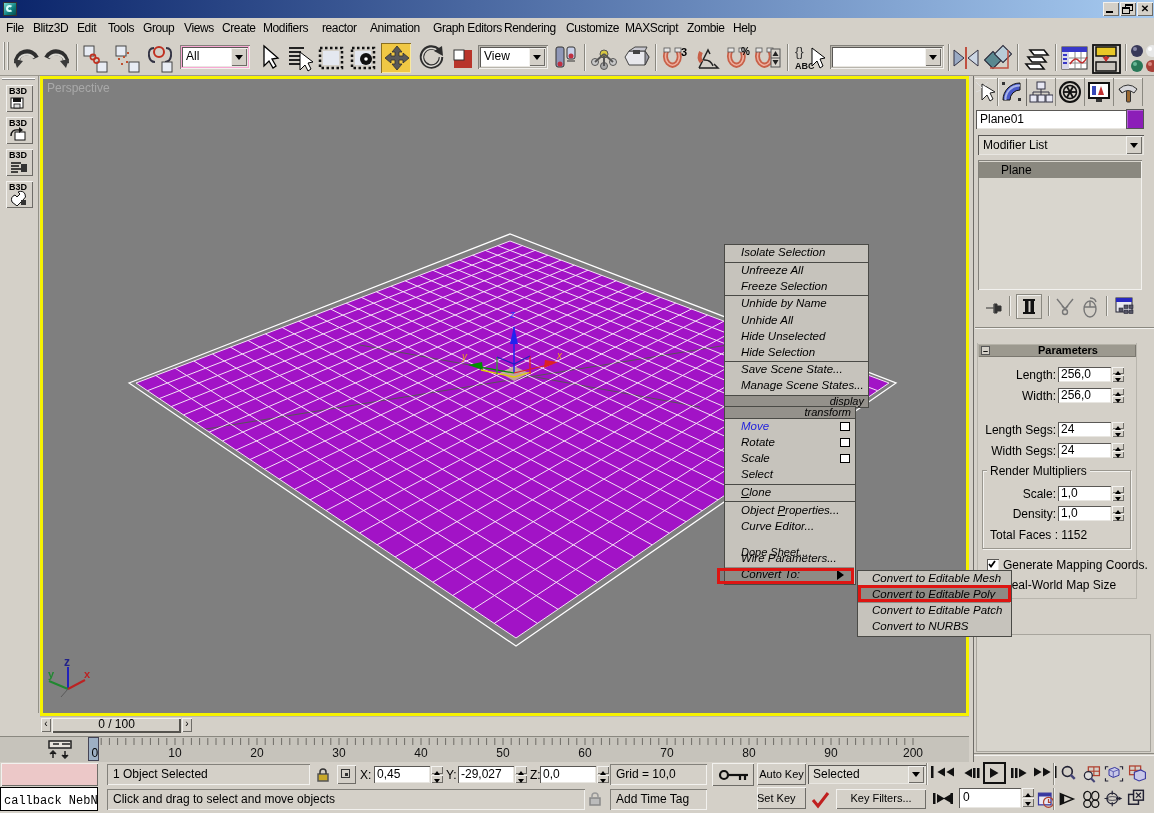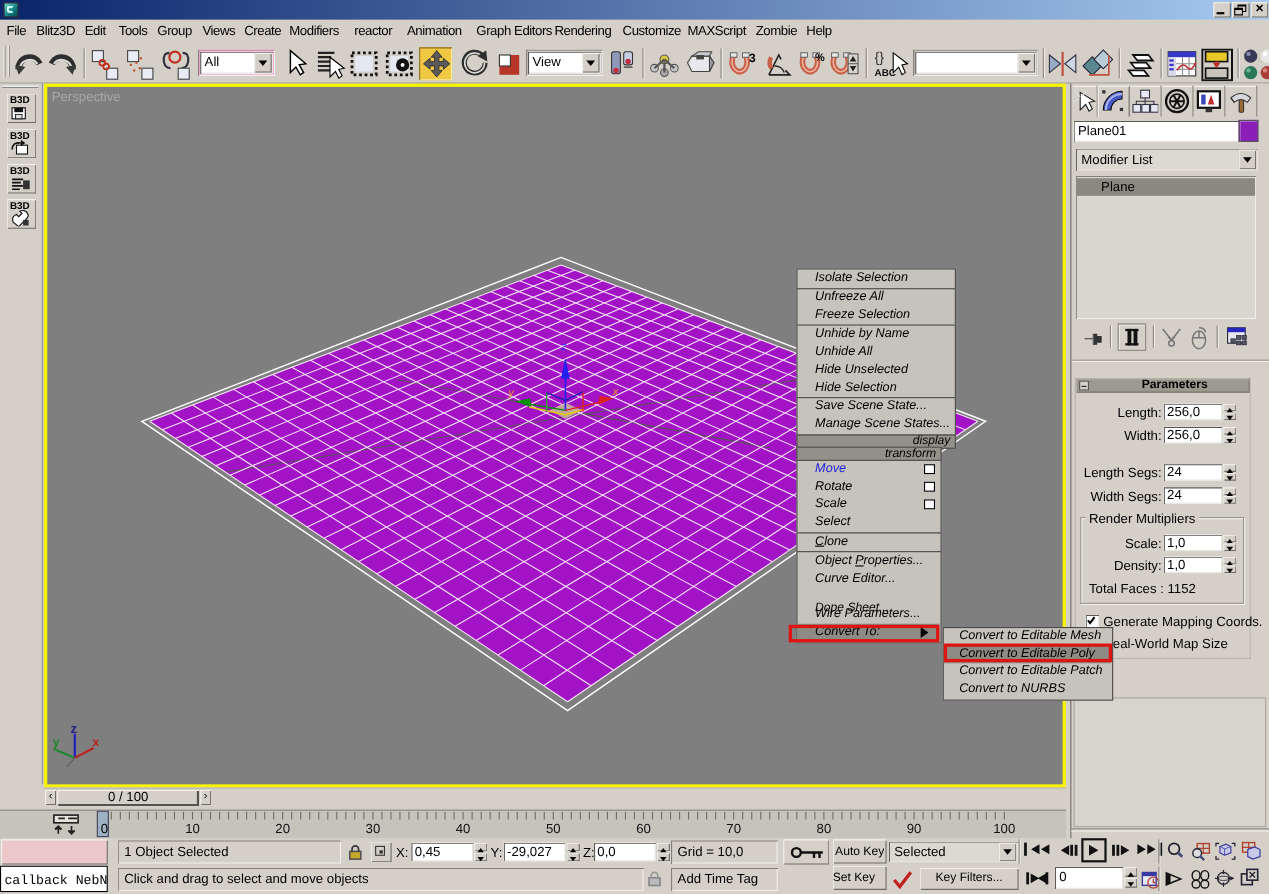--- a/index.html
+++ b/index.html
@@ -660,21 +660,21 @@
 <div class="abs" style="left:78px;top:746px;width:30px;text-align:center;font-size:12px;color:#111;">0</div>
 <div class="abs" style="left:160px;top:746px;width:30px;text-align:center;font-size:12px;color:#111;">10</div>
 <div class="abs" style="left:242px;top:746px;width:30px;text-align:center;font-size:12px;color:#111;">20</div>
 <div class="abs" style="left:324px;top:746px;width:30px;text-align:center;font-size:12px;color:#111;">30</div>
 <div class="abs" style="left:406px;top:746px;width:30px;text-align:center;font-size:12px;color:#111;">40</div>
 <div class="abs" style="left:488px;top:746px;width:30px;text-align:center;font-size:12px;color:#111;">50</div>
 <div class="abs" style="left:570px;top:746px;width:30px;text-align:center;font-size:12px;color:#111;">60</div>
 <div class="abs" style="left:652px;top:746px;width:30px;text-align:center;font-size:12px;color:#111;">70</div>
 <div class="abs" style="left:734px;top:746px;width:30px;text-align:center;font-size:12px;color:#111;">80</div>
 <div class="abs" style="left:816px;top:746px;width:30px;text-align:center;font-size:12px;color:#111;">90</div>
-<div class="abs" style="left:898px;top:746px;width:30px;text-align:center;font-size:12px;color:#111;">100</div>
+<div class="abs" style="left:898px;top:746px;width:30px;text-align:center;font-size:12px;color:#111;">200</div>
 <div class="abs" style="left:88px;top:737px;width:11px;height:24px;background:#9eb0c4;border:1px solid #445;">
     <div class="lbl" style="left:2.5px;top:8px;font-size:12px;">0</div>
   </div>
 <div class="abs" style="left:0;top:762px;width:1154px;height:51px;background:#d4d0c8;"></div>
 <div class="abs raised" style="left:1px;top:763px;width:97px;height:23px;background:#ecc8c8;"></div>
 <div class="abs" style="left:0px;top:787px;width:98px;height:24px;background:#fff;border:1px solid #000;font-size:12px;line-height:21px;white-space:pre;"><span class="mono" style="position:absolute;left:3px;top:3px;">callback NebN</span></div>
 <div class="abs sunkg" style="left:107px;top:764px;width:203px;height:21px;">
     <div class="lbl" style="left:6px;top:3px;">1 Object Selected</div>
   </div>
 <svg class="abs" style="left:314px;top:766px;" width="18" height="18" viewBox="0 0 18 18">

